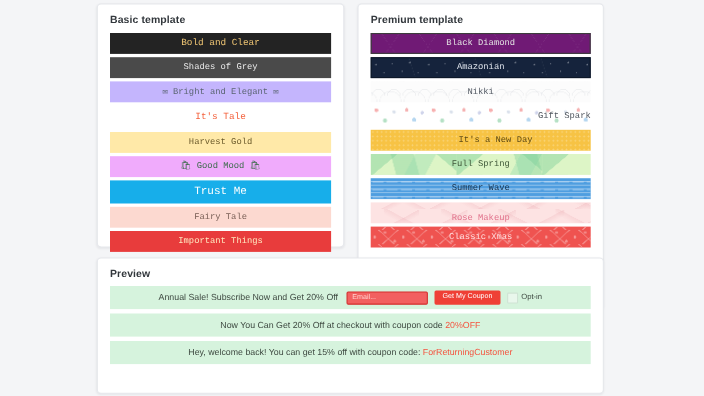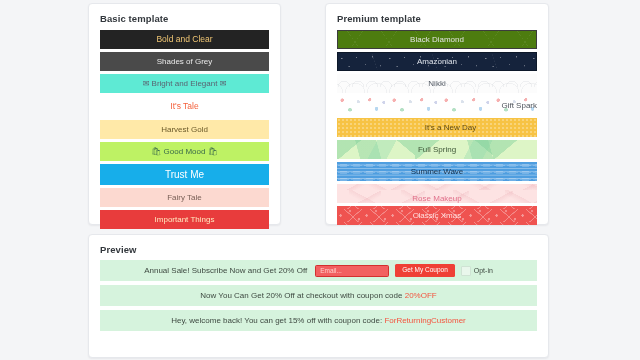--- a/index.html
+++ b/index.html
@@ -22,22 +22,22 @@
 
   
   .card {
     position: absolute;
     background: #ffffff;
     border-radius: 4px;
     border: 1px solid #e6e8ec;
     box-shadow: 0 1px 2px rgba(16,24,40,0.06);
     box-sizing: border-box;
   }
-  #card-basic   { left: 88px;  top: 3px;   width: 193px; height: 222px; }
-  #card-premium { left: 325px; top: 3px;   width: 224px; height: 222px; }
+  #card-basic   { left: 88px;  top: 3px;   width: 225px; height: 222px; }
+  #card-premium { left: 325px; top: 3px;   width: 224px; height: 278px; }
   #card-preview { left: 88px;  top: 234px; width: 461px; height: 124px; }
 
   .card-title {
     font-size: 9.5px;
     font-weight: bold;
     color: #32373c;
     padding: 9px 0 0 11px;
     letter-spacing: .1px;
   }
 
@@ -55,49 +55,50 @@
     justify-content: center;
     overflow: hidden;
     box-sizing: border-box;
   }
   .bar .label {
     position: relative;
     z-index: 3;
     font-size: 8px;
     white-space: nowrap;
     line-height: 1;
+    font-family: Liberation Mono, monospace;
   }
   .bar .pattern {
     position: absolute;
     inset: 0;
     z-index: 1;
   }
 
   
   .b-bold     { background: #232323; }
   .b-bold .label     { color: #f0c674; font-size: 8.5px; }
   .b-grey     { background: #4a4a4a; }
   .b-grey .label     { color: #e9e9e9; }
-  .b-bright   { background: #5eead4; }
+  .b-bright   { background: #c4b5fd; }
   .b-bright .label   { color: #5a6472; }
   .b-easy     { background: #ffffff; height: 21px; }
   .b-easy .label     { color: #f4613c; font-size: 8.5px; }
   .b-gold     { background: #ffe9a8; }
   .b-gold .label     { color: #6b5a2a; }
-  .b-mood     { background: #bef264; }
+  .b-mood     { background: #f0abfc; }
   .b-mood .label     { color: #3b6b4a; }
   .b-trust    { background: #17aeea; height: 21px; }
   .b-trust .label    { color: #ffffff; font-size: 10px; }
   .b-fairy    { background: #fcd9d0; }
   .b-fairy .label    { color: #7a6057; }
   .b-import   { background: #e83c3c; }
   .b-import .label   { color: #ffe9c0; }
 
   
-  .p-diamond  { background: #4d7c0f; border: 1px solid #3c3c3c; }
+  .p-diamond  { background: #701a75; border: 1px solid #3c3c3c; }
   .p-diamond .label  { color: #e4e4e4; }
   .p-amazon   { background: #15233c; border: 1px solid #0d1829; }
   .p-amazon .label   { color: #dfe4ec; }
   .p-nikki    { background: #fcfcfc; }
   .p-nikki .label    { color: #555c66; }
   .p-gift     { background: #ffffff; justify-content: flex-end; }
   .p-gift .label     { color: #4e545c; }
   .p-newday   { background: #f6c council; }
   .p-newday   { background: #f7c344; padding-left: 27px; }
   .p-newday .label   { color: #5f4a12; }

